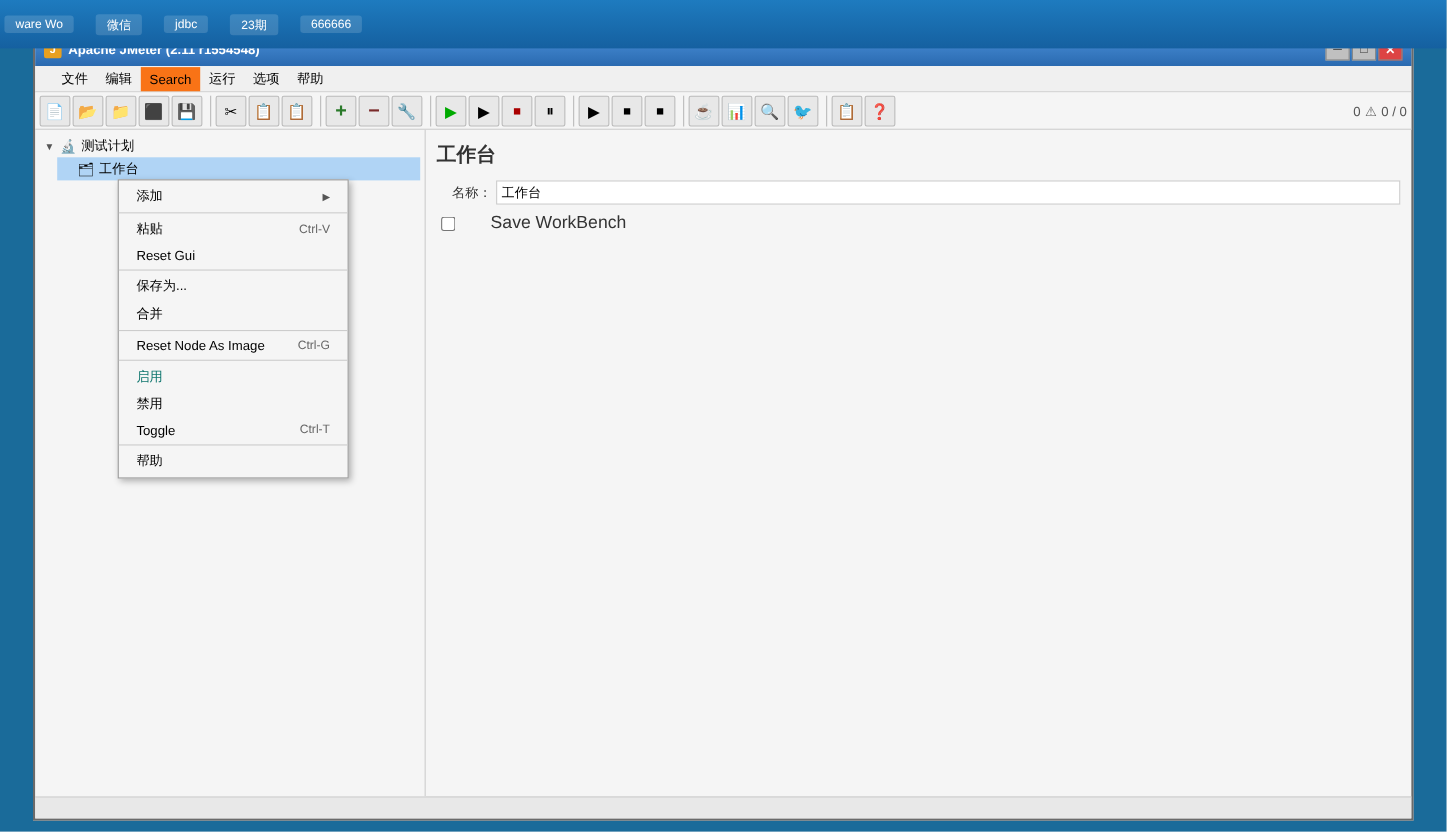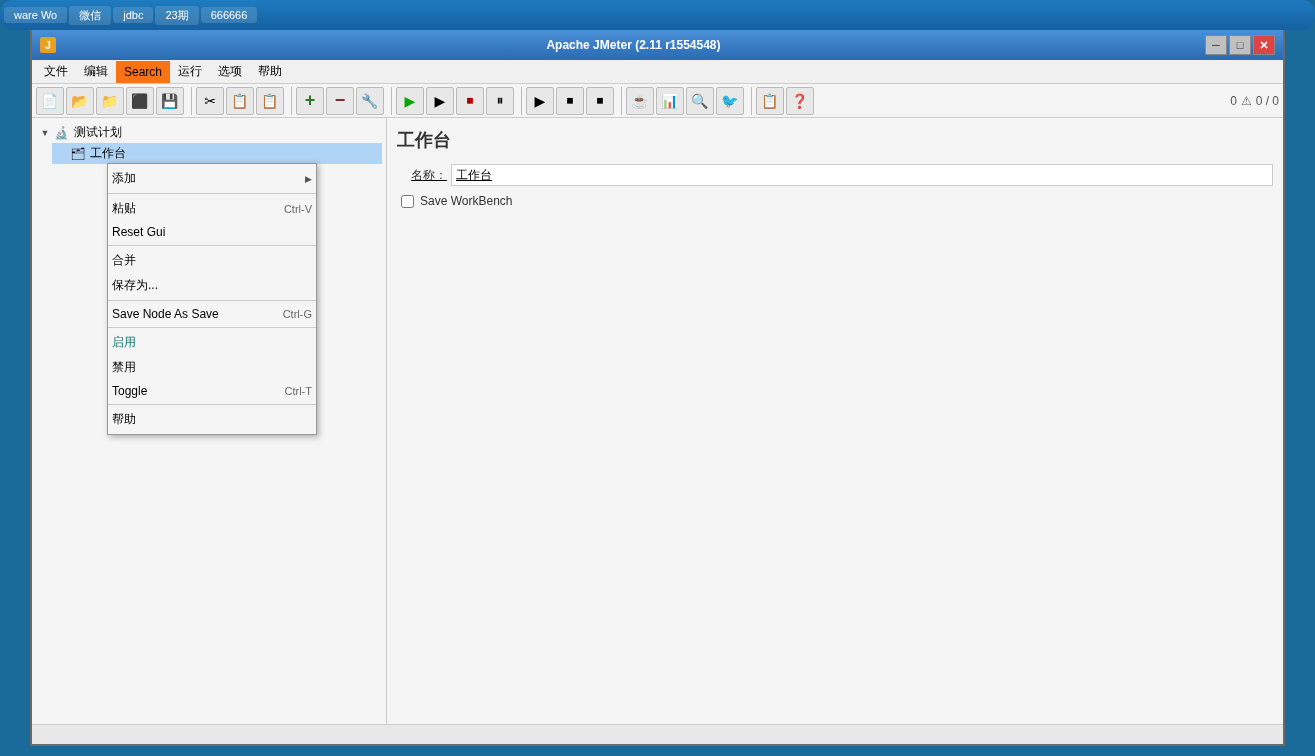--- a/index.html
+++ b/index.html
@@ -10,28 +10,27 @@
       width: 1315px;
       height: 756px;
       overflow: hidden;
       position: relative;
     }
 
     
     .taskbar {
       position: absolute;
       top: 0; left: 0; right: 0;
-      height: 30px;
+      height: 44px;
       background: linear-gradient(to bottom, #1e7bbf, #1560a0);
       display: flex;
       align-items: center;
       padding: 0 4px;
-      gap: 2px;
+      gap: 20px;
       z-index: 10;
-      border-radius: 13px;
     }
     .taskbar-item {
       padding: 2px 10px;
       color: white;
       font-size: 11px;
       background: rgba(255,255,255,0.15);
       border-radius: 3px;
       cursor: pointer;
       white-space: nowrap;
     }
@@ -67,21 +66,21 @@
       height: 16px;
       margin-right: 6px;
       background: #e8a020;
       border-radius: 2px;
       display: inline-flex;
       align-items: center;
       justify-content: center;
       font-size: 10px;
       color: white;
     }
-    .title-bar-text { flex: 1; text-align: center; }
+    .title-bar-text { flex: 1; }
     .title-bar-controls {
       display: flex;
       gap: 2px;
     }
     .title-bar-btn {
       width: 22px;
       height: 20px;
       background: #c0c0c0;
       border: 1px solid #888;
       display: flex;
@@ -94,21 +93,21 @@
     .title-bar-btn.close { background: #d44; color: white; }
 
     
     .menu-bar {
       height: 24px;
       background: #f0f0f0;
       display: flex;
       align-items: center;
       border-bottom: 1px solid #ccc;
       flex-shrink: 0;
-      padding: 0 4px;
+      padding: 0 16px;
     }
     .menu-item {
       padding: 2px 8px;
       cursor: pointer;
       font-size: 12px;
       color: #000;
       height: 22px;
       display: flex;
       align-items: center;
     }
@@ -208,21 +207,20 @@
       font-size: 18px;
       font-weight: bold;
       color: #333;
       margin-bottom: 12px;
     }
     .form-row {
       display: flex;
       align-items: center;
       margin-bottom: 6px;
       gap: 4px;
-      text-decoration: underline;
     }
     .form-label {
       font-size: 12px;
       color: #333;
       width: 50px;
       text-align: right;
       flex-shrink: 0;
     }
     .form-input {
       flex: 1;
@@ -234,36 +232,36 @@
       outline: none;
     }
     .checkbox-row {
       display: flex;
       align-items: center;
       gap: 6px;
       margin-top: 8px;
       margin-left: 4px;
     }
     .checkbox-row input { cursor: pointer; }
-    .checkbox-row label { font-size: 12px; color: #333; cursor: pointer; }
+    .checkbox-row label { font-size: 16px; color: #333; cursor: pointer; margin-left: 26px; }
 
     
     .context-menu {
       position: absolute;
       top: 45px;
       left: 75px;
       width: 210px;
       background: #f5f5f5;
       border: 1px solid #999;
       box-shadow: 2px 2px 6px rgba(0,0,0,0.3);
       z-index: 100;
       padding: 2px 0;
     }
     .ctx-item {
-      padding: 4px 4px;
+      padding: 4px 16px;
       cursor: pointer;
       font-size: 12px;
       color: #000;
       display: flex;
       align-items: center;
       justify-content: space-between;
       position: relative;
     }
     .ctx-item.has-submenu::after {
       content: '▶';
@@ -386,28 +384,28 @@
         <div class="ctx-separator"></div>
         <div class="ctx-item">
           <span>粘贴</span>
           <span class="ctx-shortcut">Ctrl-V</span>
         </div>
         <div class="ctx-item">
           <span>Reset Gui</span>
         </div>
         <div class="ctx-separator"></div>
         <div class="ctx-item">
+          <span>保存为...</span>
+        </div>
+        <div class="ctx-item">
           <span>合并</span>
         </div>
-        <div class="ctx-item">
-          <span>保存为...</span>
-        </div>
         <div class="ctx-separator"></div>
         <div class="ctx-item">
-          <span>Save Node As Save</span>
+          <span>Reset Node As Image</span>
           <span class="ctx-shortcut">Ctrl-G</span>
         </div>
         <div class="ctx-separator"></div>
         <div class="ctx-item grayed">
           <span>启用</span>
         </div>
         <div class="ctx-item">
           <span>禁用</span>
         </div>
         <div class="ctx-item">

